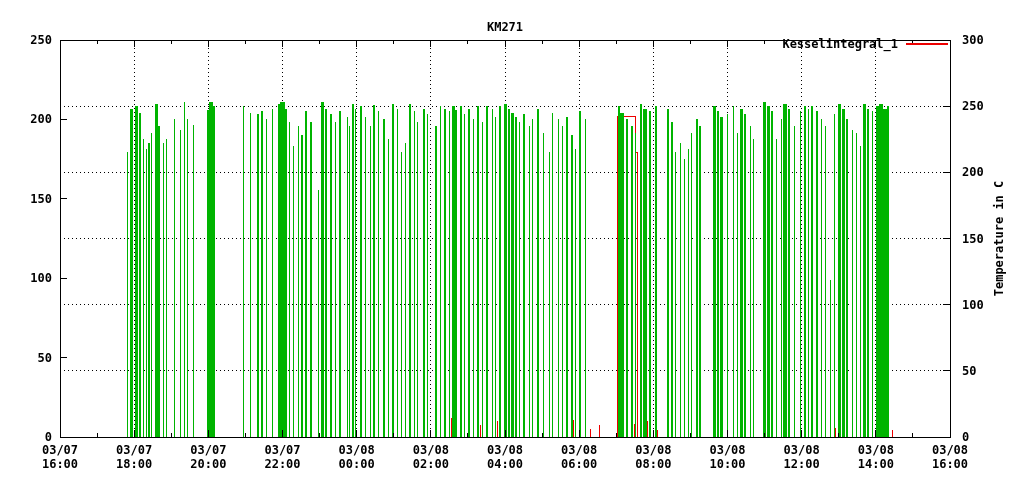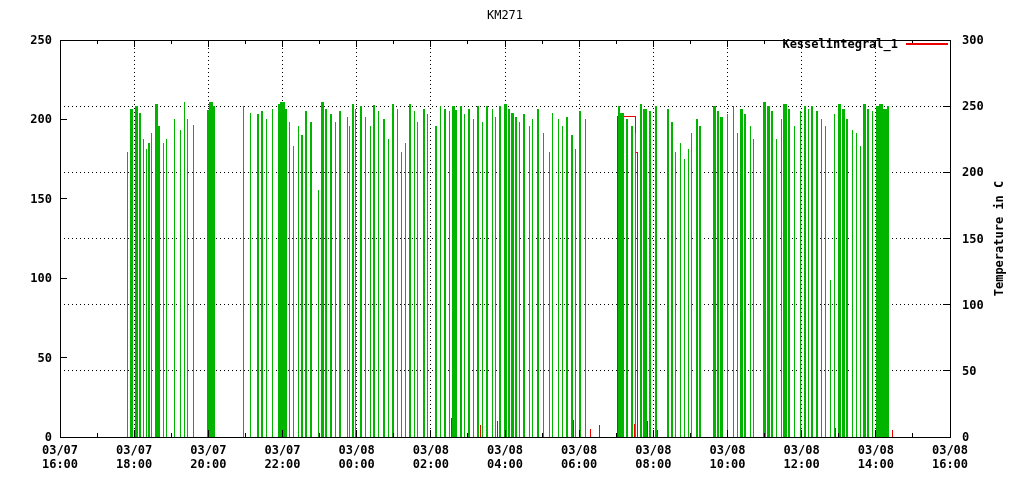--- a/index.html
+++ b/index.html
@@ -2,22 +2,22 @@
 <html><head>
 <meta charset="utf-8">
 <style>
   html,body{margin:0;padding:0;background:#ffffff;}
   .chart-container{
     position:relative;width:1024px;height:480px;background:#ffffff;
     font-family:"DejaVu Sans Mono","Liberation Mono",monospace;
     -webkit-font-smoothing:none;
   }
   .chart-title{
-    position:absolute;left:60px;top:8px;width:890px;text-align:center;
-    font-size:12px;font-weight:400;color:#000;
+    position:absolute;left:60px;top:20px;width:890px;text-align:center;
+    font-size:12px;font-weight:700;color:#000;
   }
   svg{position:absolute;left:0;top:0;}
   .legend{
     position:absolute;top:38px;left:0;width:948px;
     display:flex;flex-direction:column;align-items:flex-end;gap:3px;
   }
   .legend-row{display:flex;align-items:center;gap:8px;height:12px;}
   .legend-label{font-size:12px;font-weight:700;color:#000;line-height:12px;}
   .legend-line{display:inline-block;width:42px;height:2px;}
   text{font-family:"DejaVu Sans Mono","Liberation Mono",monospace;font-weight:700;}

